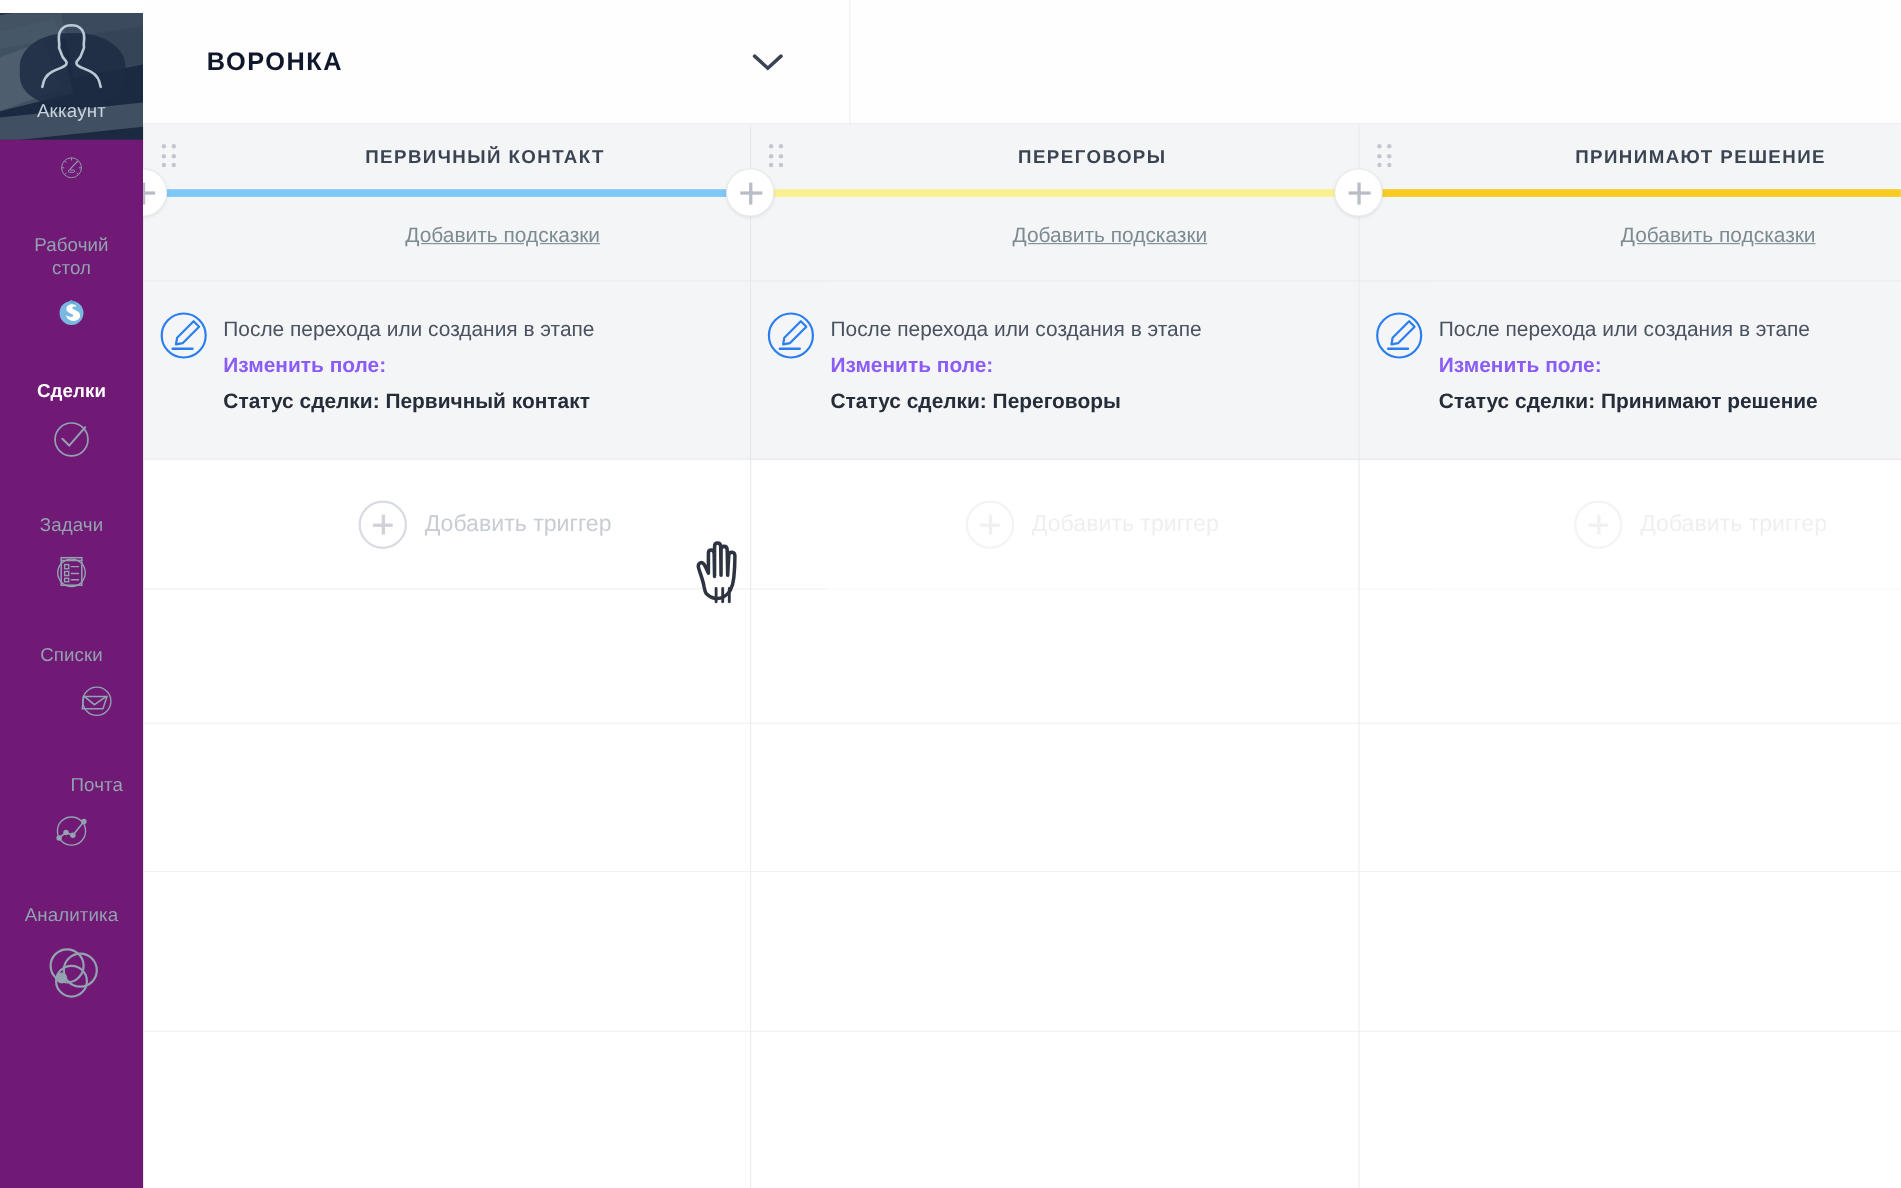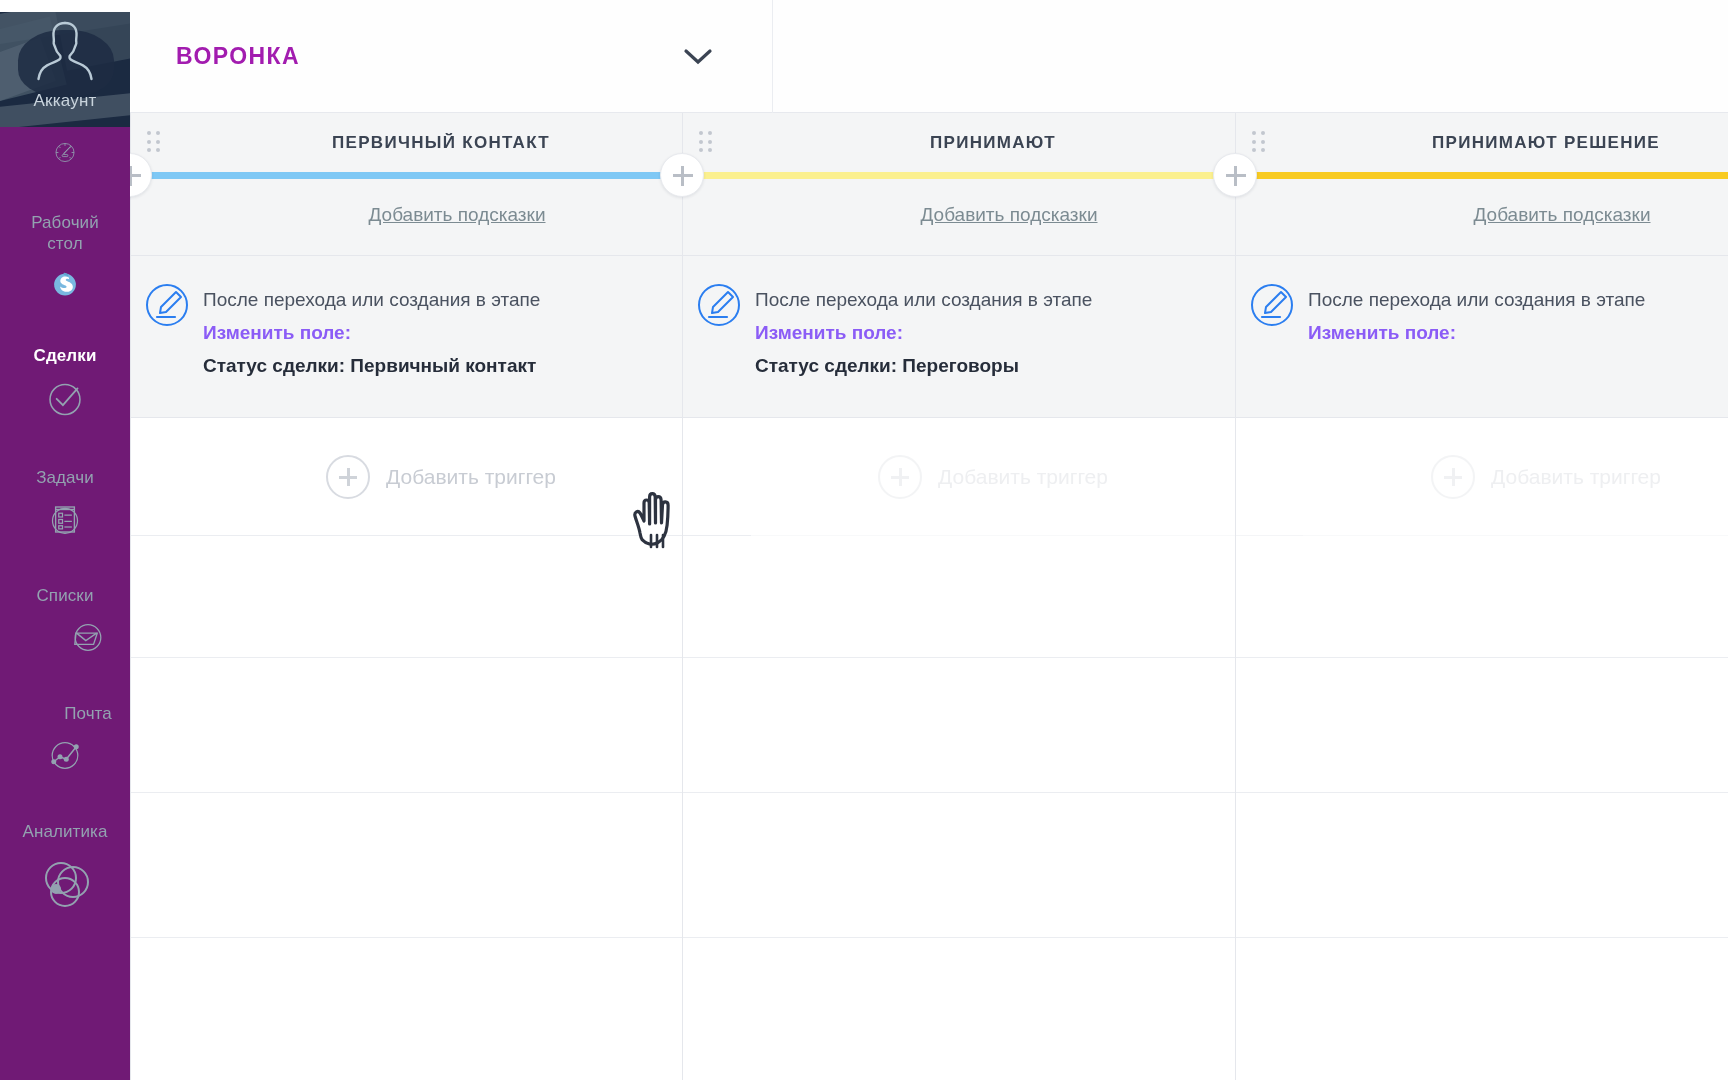--- a/index.html
+++ b/index.html
@@ -56,22 +56,22 @@
 
   
   #header {
     position:absolute; left:130px; top:0; width:1598px; height:113px;
     background:#fefefe;
     border-bottom:1px solid #e7e9ee;
     z-index:20;
   }
   #header-divider-1 { position:absolute; left:642px; top:0; width:1px; height:113px; background:#ebedf1; }
   #funnel-title {
-    position:absolute; left:46px; top:43px;
-    font-size:23px; font-weight:bold; letter-spacing:1.4px; color:#a21caf;
+    position:absolute; left:58px; top:43px;
+    font-size:23px; font-weight:bold; letter-spacing:1.4px; color:#0f172a;
   }
   #funnel-chevron {
     position:absolute; left:548px; top:42px; width:40px; height:28px; cursor:pointer;
   }
 
   
   #board {
     position:absolute; left:130px; top:113px; width:1598px; height:967px;
     overflow:hidden;
   }
@@ -309,21 +309,21 @@
   <div class="col" style="left:552px; width:621px;">
     <div class="col-head">
       <div class="col-drag">
         <i></i>
           <i></i>
           <i></i>
           <i></i>
           <i></i>
           <i></i>
       </div>
-      <div class="col-title">ПРИНИМАЮТ</div>
+      <div class="col-title">ПЕРЕГОВОРЫ</div>
       <div class="col-bar" style="background:#fbf08f;"></div>
       <div class="col-hint">Добавить подсказки</div>
     </div>
 
     <div class="trigger-card">
       <svg class="trigger-icon" viewBox="0 0 44 44">
         <circle cx="22" cy="22" r="20" fill="none" stroke="#2b7ef0" stroke-width="2"></circle>
         <path d="M31 9l5 5-15 15-6 1 1-6z" fill="none" stroke="#2b7ef0" stroke-width="2" stroke-linejoin="round"></path>
         <line x1="12" y1="34" x2="30" y2="34" stroke="#2b7ef0" stroke-width="2.2" stroke-linecap="round"></line>
       </svg>
@@ -362,20 +362,21 @@
 
     <div class="trigger-card">
       <svg class="trigger-icon" viewBox="0 0 44 44">
         <circle cx="22" cy="22" r="20" fill="none" stroke="#2b7ef0" stroke-width="2"></circle>
         <path d="M31 9l5 5-15 15-6 1 1-6z" fill="none" stroke="#2b7ef0" stroke-width="2" stroke-linejoin="round"></path>
         <line x1="12" y1="34" x2="30" y2="34" stroke="#2b7ef0" stroke-width="2.2" stroke-linecap="round"></line>
       </svg>
       <div class="trigger-text">
         <div class="l1">После перехода или создания в этапе</div>
         <div class="l2">Изменить поле:</div>
+        <div class="l3">Статус сделки: Принимают решение</div>
       </div>
     </div>
 
     <div class="add-trigger-row faded">
       <div class="plus-circle"></div>
       <div class="at-label">Добавить триггер</div>
     </div>
 
     <div class="empty-cell" style="height:122px;"></div>
     <div class="empty-cell" style="height:135px;"></div>

